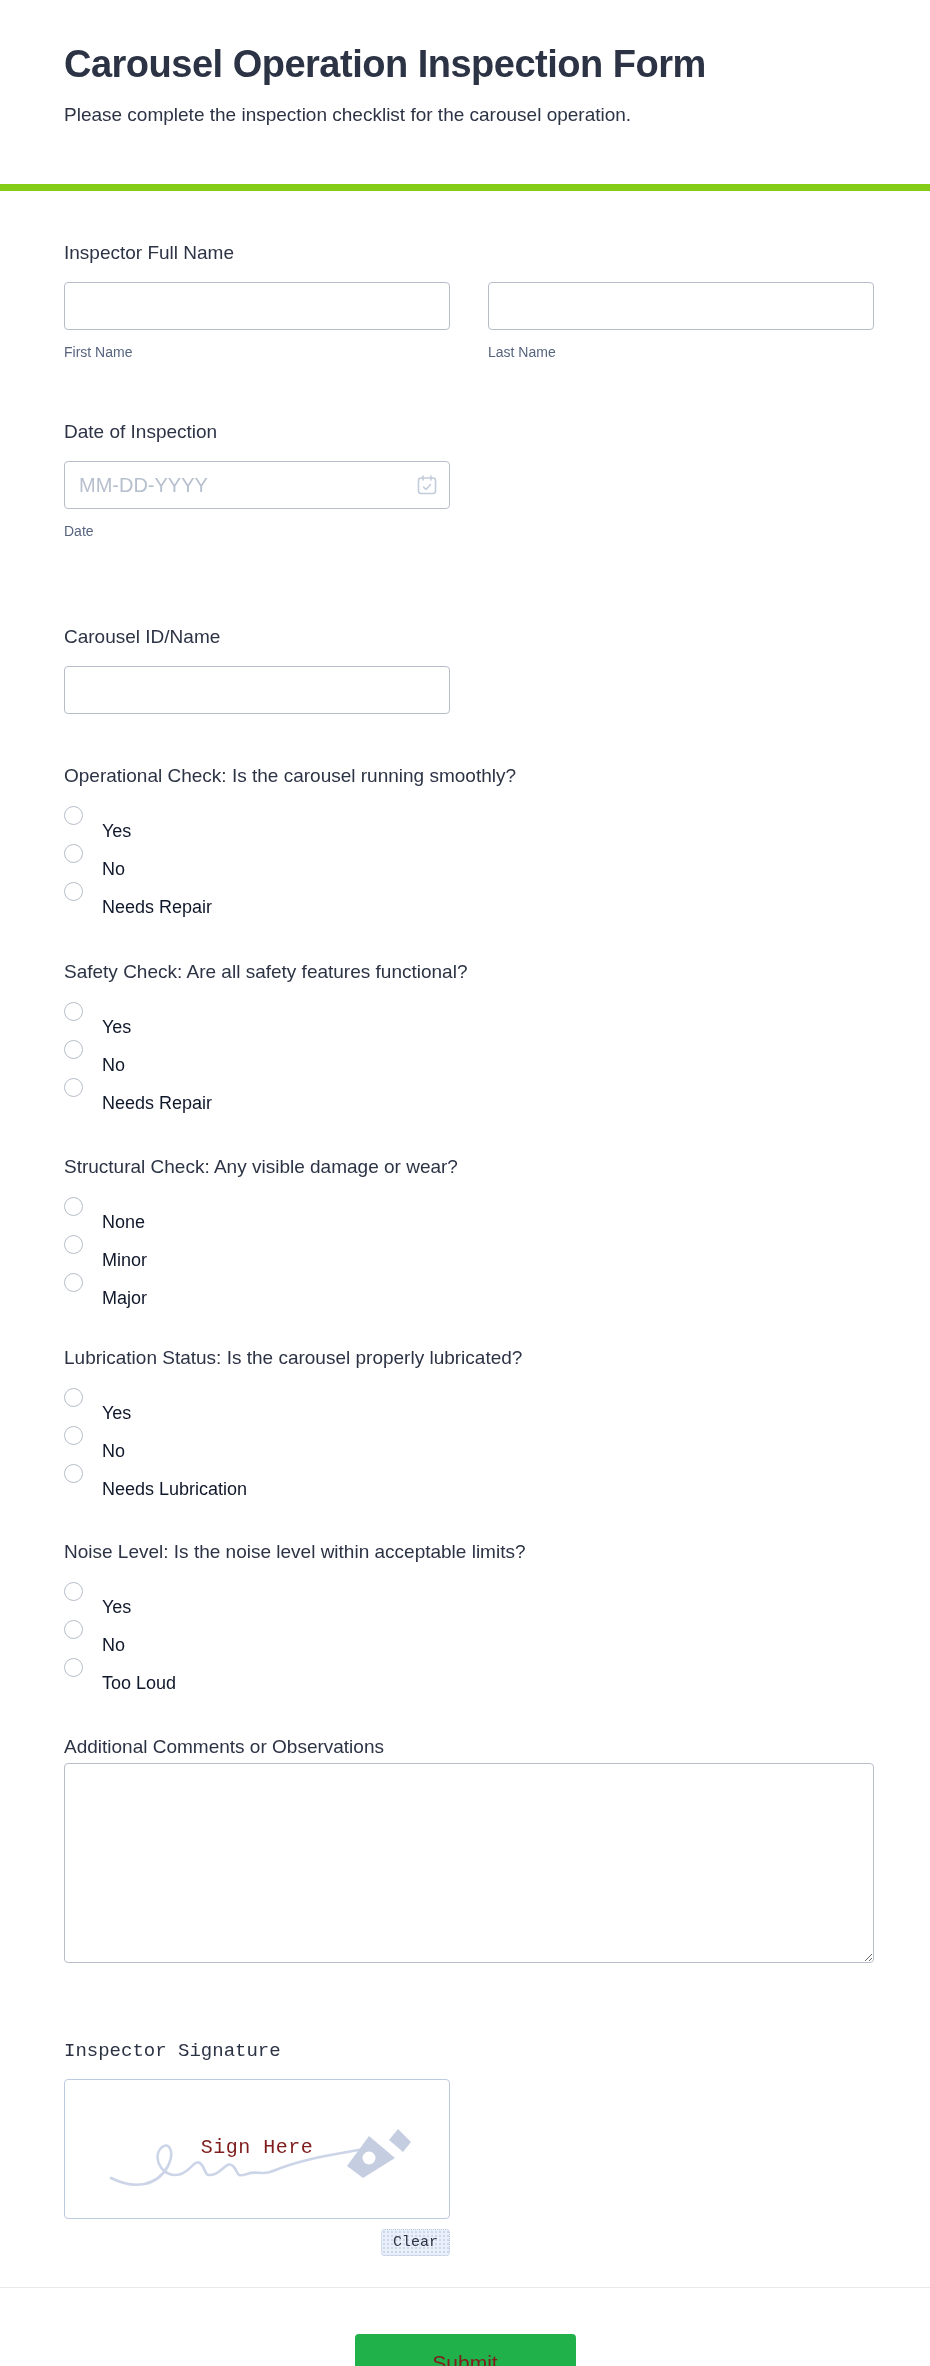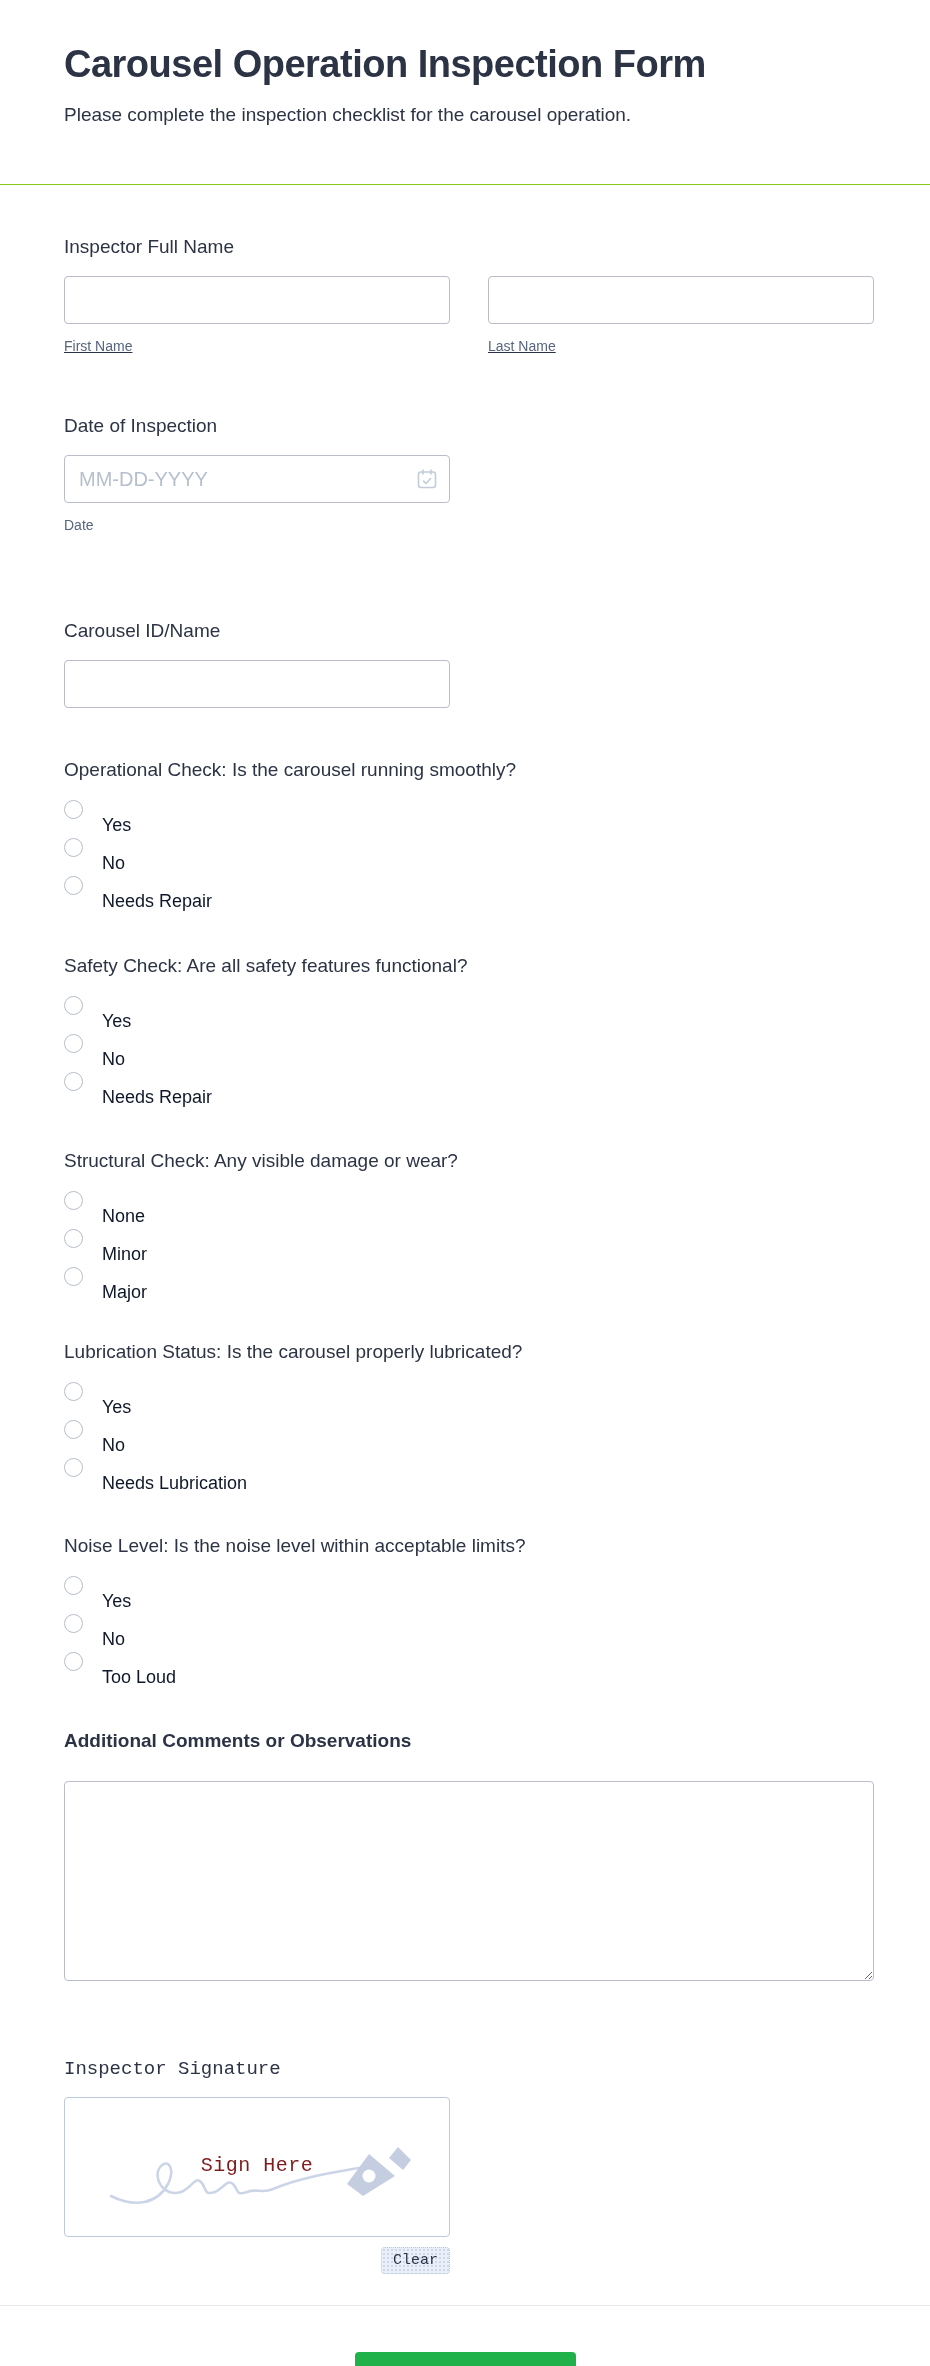--- a/index.html
+++ b/index.html
@@ -3,41 +3,41 @@
 <meta charset="utf-8">
 <style>
   * { box-sizing: border-box; }
   html,body { margin:0; padding:0; background:#ffffff; }
   body {
     width:930px; min-height:2366px;
     font-family:"Liberation Sans","DejaVu Sans",sans-serif;
     color:#2c3345;
   }
   
-  .form-header { padding:42px 64px 0 64px; border-bottom:1px solid #84cc16; }
+  .form-header { padding:42px 64px 0 64px; border-bottom:7px solid #84cc16; }
   .form-title {
     margin:0 0 16px 0; font-size:38px; line-height:44px;
     font-weight:700; letter-spacing:-0.5px; color:#2c3345;
   }
   .form-subtitle { margin:0; padding-bottom:56px; font-size:19px; line-height:26px; font-weight:400; color:#2c3345; }
 
   
   .form-body { padding:0 56px 0 64px; }
   .field { margin-top:50px; }
   .field-label { margin:0 0 17px 0; font-size:19px; line-height:24px; font-weight:500; color:#2c3345; }
   .sublabel { margin-top:14px; font-size:14px; line-height:16px; color:#57647e; }
 
   .text-input, .textarea {
     border:1px solid #b8bdc9; border-radius:4px; background:#fff;
     font-family:inherit; font-size:20px; color:#0f172a; outline:none;
   }
   .text-input { height:48px; padding:0 14px; width:100%; }
   .text-input::placeholder { color:#b6bfce; }
 
-  .name-row { display:flex; gap:38px;text-decoration:underline; }
+  .name-row { display:flex; gap:38px; }
   .name-col { width:391px; }
 
   .half { width:386px; }
   .date-wrap { position:relative; width:386px; }
   .date-wrap .text-input { padding-right:48px; }
   .calendar-icon { position:absolute; right:12px; top:13px; width:22px; height:22px; pointer-events:auto; }
 
   
   .radio-field { margin-top:59px; }
   .radio-option { display:flex; align-items:center; height:20px; cursor:pointer; }
@@ -198,21 +198,21 @@
       <span class="radio-circle"></span>
       <span class="radio-text">No</span>
     </div>
     <div class="radio-option">
       <span class="radio-circle"></span>
       <span class="radio-text">Too Loud</span>
     </div>
   </div>
 
   <div class="field" style="margin-top:58px;">
-    <div class="field-label" style="margin-bottom:28px;font-weight:bold;">Additional Comments or Observations</div>
+    <div class="field-label" style="margin-bottom:4px;">Additional Comments or Observations</div>
     <textarea class="textarea" style=""></textarea>
   </div>
 
   <div class="sig-field">
     <div class="field-label" style="margin-bottom:16px;">Inspector Signature</div>
     <div class="sig-pad">
       <div class="sign-here">Sign Here</div>
       <svg class="sig-art" width="305" height="62" viewBox="0 0 305 62">
         <path d="M4 50 C28 62 50 58 61 38 C68 24 62 12 54 20 C44 31 57 52 74 46
                  C85 42 88 30 94 36 C100 42 96 50 108 46 C117 42 120 33 126 38

